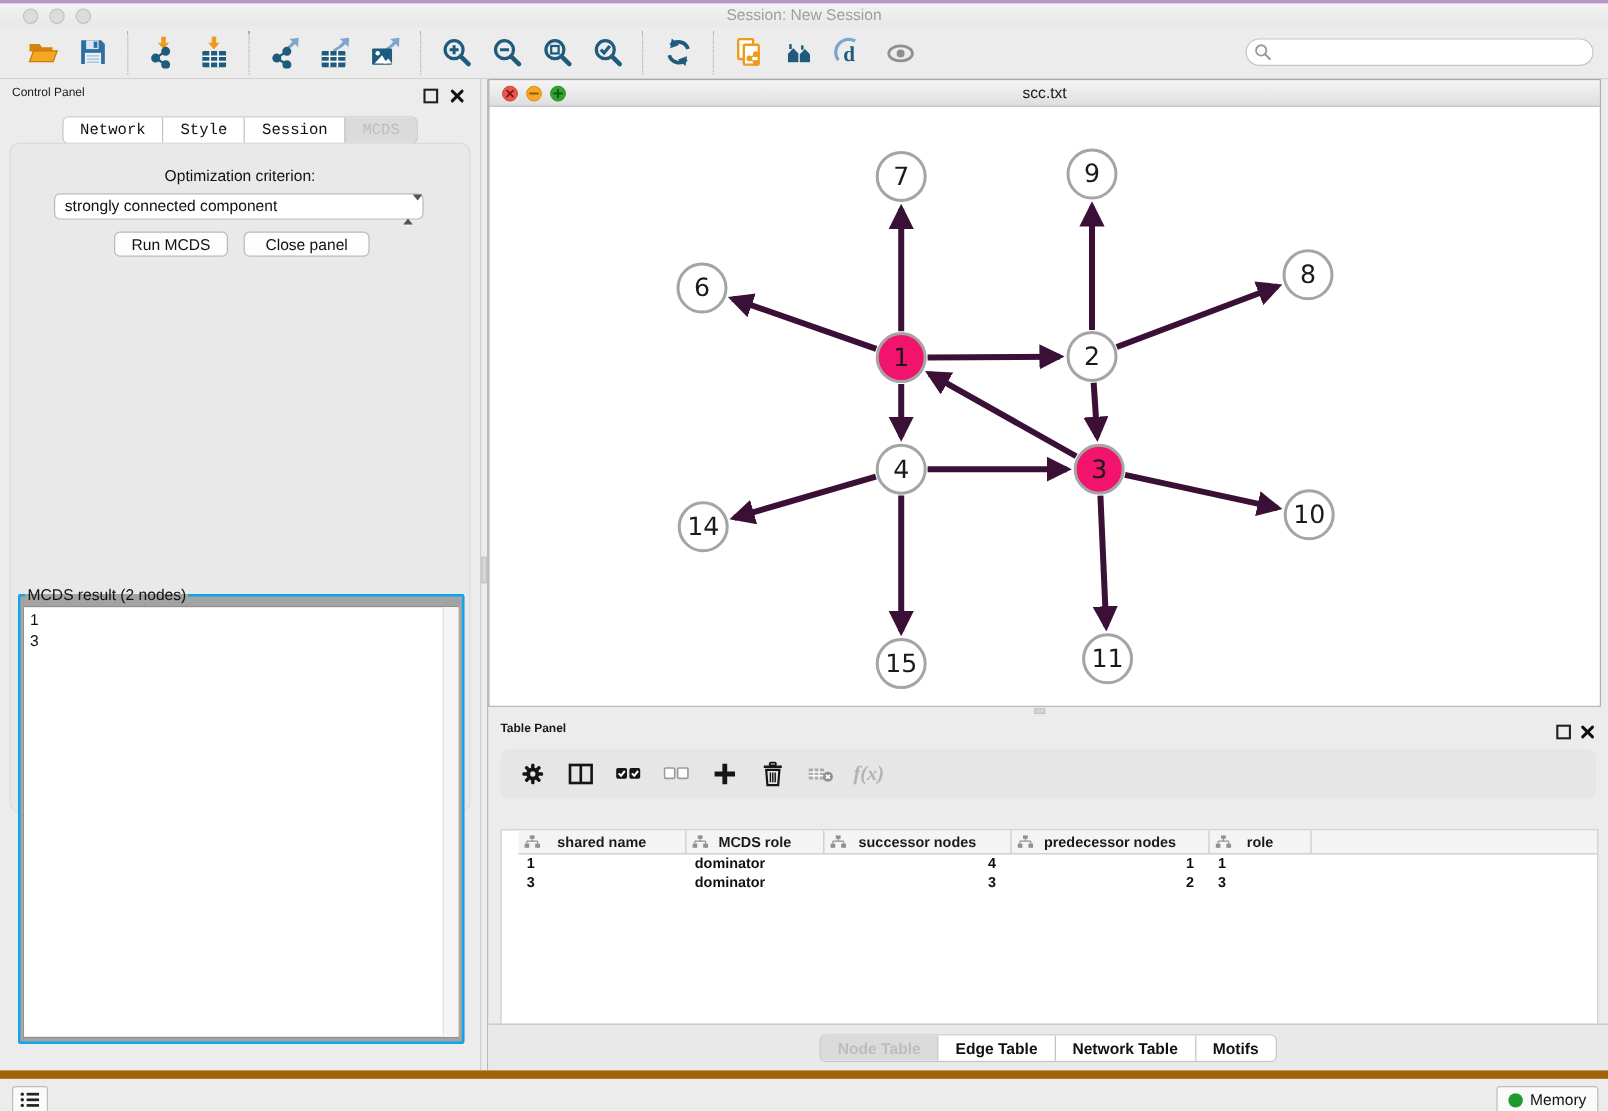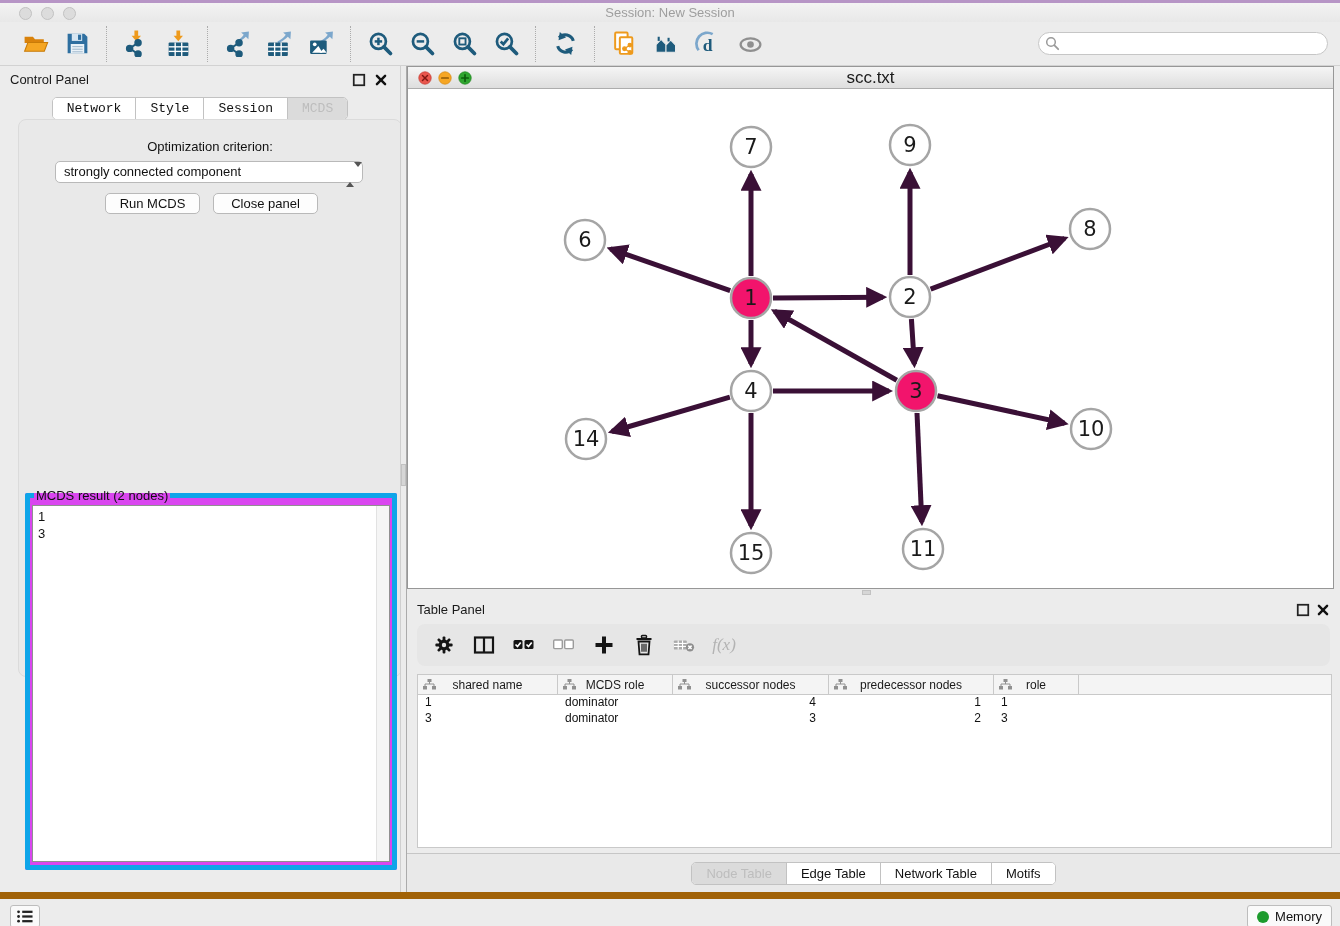--- a/index.html
+++ b/index.html
@@ -26,79 +26,79 @@
   .tbicon svg { width:27px; height:27px; }
   #search-wrap { position:absolute; right:12px; top:32px; width:290px; height:23px; }
   #search-input { width:100%; height:100%; border:1px solid #C6C6C6; border-radius:12px;
     background:#fff; padding:0 8px 0 26px; font-size:12px; outline:none;
     font-family:"Liberation Sans",sans-serif; }
   #search-icon { position:absolute; left:7px; top:4px; width:15px; height:15px; }
 
   
   #control-panel { left:0; top:66px; width:400px; height:826px; background:#ECECEC; }
   .panel-head { position:absolute; left:0; top:4px; width:100%; height:20px; }
-  .panel-title { position:absolute; left:10px; top:2px; font-size:13px; color:#1A1A1A; }
+  .panel-title { position:absolute; left:10px; top:2px; font-size:10px; color:#1A1A1A; }
   .icon-btn { position:absolute; width:14px; height:14px; top:3px; }
   .icon-btn svg { width:100%; height:100%; }
 
   #cp-tabs { position:absolute; left:0; top:31px; width:100%; display:flex; justify-content:center;font-family:Liberation Mono, monospace; }
   .tabgroup { display:flex; border:1px solid #C2C2C2; border-radius:5px; overflow:hidden; background:#fff; }
   .tab { padding:3px 14px; font-size:13px; background:#fff; color:#111; border-left:1px solid #C2C2C2; cursor:default; white-space:nowrap; }
   .tab:first-child { border-left:none; }
   .tab.active { background:#DBDBDB; color:#BDBDBD; }
 
-  #cp-content { position:absolute; left:18px; top:53px; width:384px; height:558px;
+  #cp-content { position:absolute; left:8px; top:53px; width:384px; height:558px;
     background:#E9E9E9; border:1px solid #DBDBDB; border-radius:8px; }
   #opt-label { position:absolute; top:19px; width:100%; text-align:center; font-size:13px; }
   #criterion-select { position:absolute; left:36px; top:41px; width:308px; height:22px; background:#fff;
     border:1px solid #B9B9B9; border-radius:5px; font-size:13px; line-height:20px; padding-left:8px; }
   #criterion-stepper { position:absolute; right:5px; top:3px; width:11px; height:16px; }
   .tri-up { width:0; height:0; border-left:4.5px solid transparent; border-right:4.5px solid transparent;
     border-bottom:5.5px solid #555; margin-bottom:3px; }
   .tri-dn { width:0; height:0; border-left:4.5px solid transparent; border-right:4.5px solid transparent;
     border-top:5.5px solid #555; }
   .btn { position:absolute; top:73px; height:21px; background:#FDFDFD; border:1px solid #B9B9B9;
     border-radius:5px; font-size:13px; text-align:center; line-height:19px; cursor:default; }
   #run-btn { left:86px; width:95px; }
   #closepanel-btn { left:194px; width:105px; }
 
   #result-fieldset { position:absolute; left:6px; top:368px; width:372px; height:382px;
-    border:5px solid #0ea5e9; border-radius:2px; background:#d946ef; }
+    border:2px solid #0ea5e9; border-radius:2px; background:#a3a3a3; }
   #result-fieldset legend { font-size:13px; margin-left:4px; padding:0 2px; color:#111; }
   #result-box { position:absolute; left:2px; top:2px; right:2px; bottom:3px; background:#fff;
     border:1px solid #909090; }
   #result-text { font-size:13px; line-height:17px; padding:2px 5px; font-family:"Liberation Sans",sans-serif; white-space:pre; }
   #result-scrollbar { position:absolute; right:0; top:0; width:13px; height:100%;
     background:#F5F5F5; border-left:1px solid #E2E2E2; }
 
   
   #vsplit { left:400px; top:66px; width:7px; height:826px; background:#ECECEC;
     border-left:1px solid #CFCFCF; border-right:1px solid #ABABAB; }
   #vsplit-handle { position:absolute; left:0; top:398px; width:5px; height:22px; background:#D6D6D6; border:1px solid #C2C2C2; }
   #hsplit { left:407px; top:589px; width:933px; height:7px; background:#ECECEC; }
   #hsplit-handle { position:absolute; left:455px; top:1px; width:9px; height:5px; background:#D6D6D6; border:1px solid #C2C2C2; }
 
   
   #net-window { left:407px; top:66px; width:927px; height:523px; border:1px solid #979797; background:#fff; }
   #net-titlebar { position:absolute; left:0; top:0; width:100%; height:22px;
     background:linear-gradient(#F5F5F5,#DEDEDE); border-bottom:1px solid #ADADAD; }
-  #net-title { width:100%; text-align:center; font-size:17px; line-height:21px; color:#1A1A1A; }
+  #net-title { width:100%; text-align:center; font-size:13px; line-height:21px; color:#1A1A1A; }
   .traffic { position:absolute; top:4px; width:14px; height:14px; }
   #net-canvas { position:absolute; left:0; top:22px; width:925px; height:499px; background:#fff; }
 
   
-  #table-panel { left:407px; top:596px; width:933px; height:296px; background:#ECECEC; }
+  #table-panel { left:407px; top:596px; width:933px; height:296px; background:#ECECEC;font-weight:bold; }
   #tp-toolbar { position:absolute; left:10px; top:28px; width:913px; height:42px;
     background:#E6E6E6; border-radius:8px; display:flex; align-items:center; gap:14px; padding-left:14px; }
   .tpicon { width:26px; height:24px; display:flex; align-items:center; justify-content:center; }
   .tpicon svg { width:22px; height:22px; }
   .fx-label { font-size:17px; font-style:italic; color:#B3B3B3; font-family:"Liberation Serif",serif; }
 
-  #tp-table { position:absolute; left:10px; top:78px; width:915px; height:174px; background:#fff;
-    border:1px solid #C9C9C9; overflow:hidden; }
+  #tp-table { position:absolute; left:10px; top:95px; width:915px; height:174px; background:#fff;
+    border:1px solid #C9C9C9; overflow:hidden;padding-left:14px; }
   #tp-header { display:flex; height:20px; background:#F4F4F4; border-bottom:1px solid #C9C9C9; }
   .hcell { position:relative; height:100%; border-right:1px solid #C9C9C9; display:flex;
     align-items:center; justify-content:center; font-size:12px; color:#1A1A1A; }
   .hcell svg { position:absolute; left:5px; top:4px; }
   .trow { display:flex; height:16px; }
   .tcell { height:100%; font-size:12px; line-height:15px; padding:0 7px; white-space:nowrap; overflow:hidden; }
   .tcell.r { text-align:right; padding-right:13px; }
 
   #tp-bottom { position:absolute; left:0; bottom:0; width:100%; height:39px;
     background:#E9E9E9; border-top:1px solid #C6C6C6; display:flex; align-items:center; justify-content:center; }

